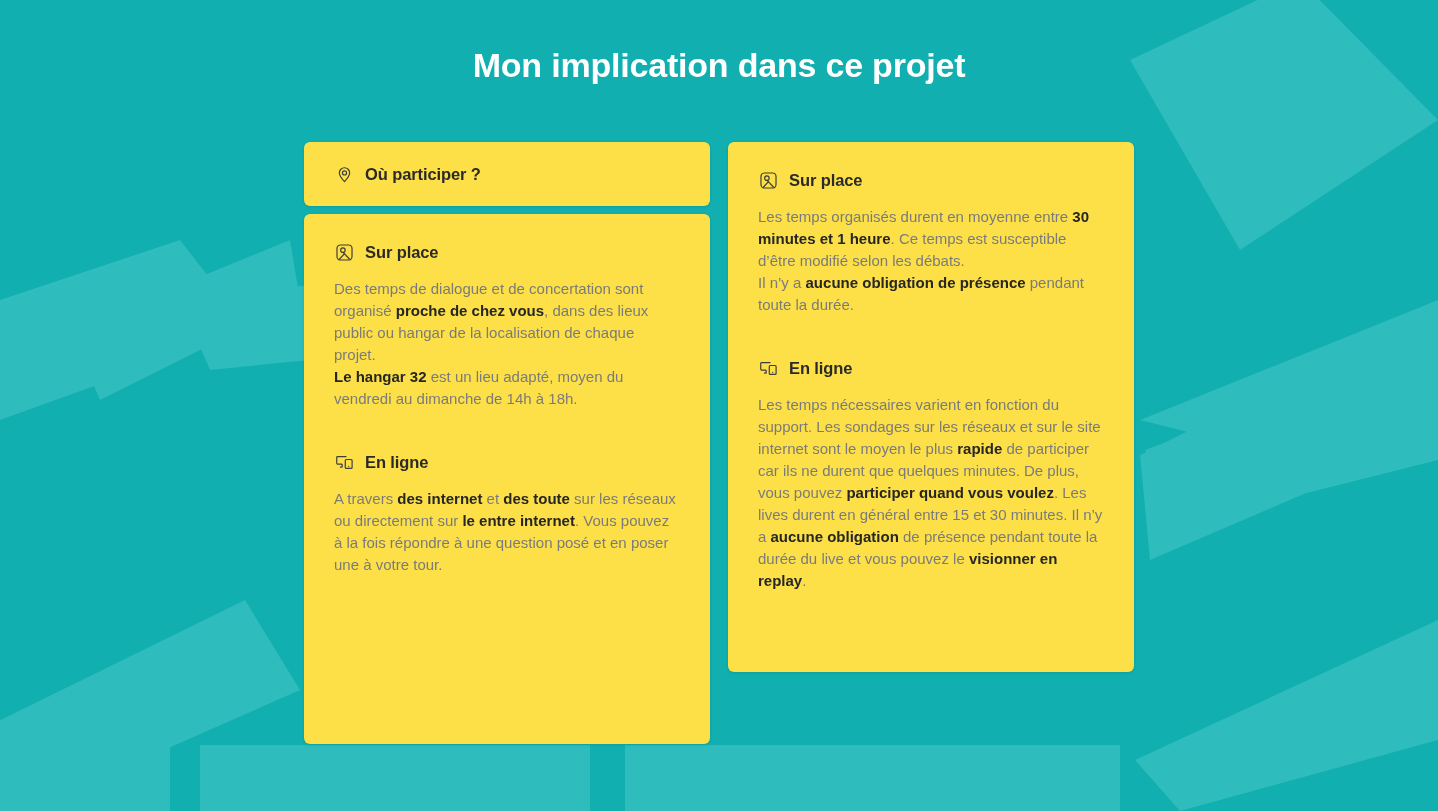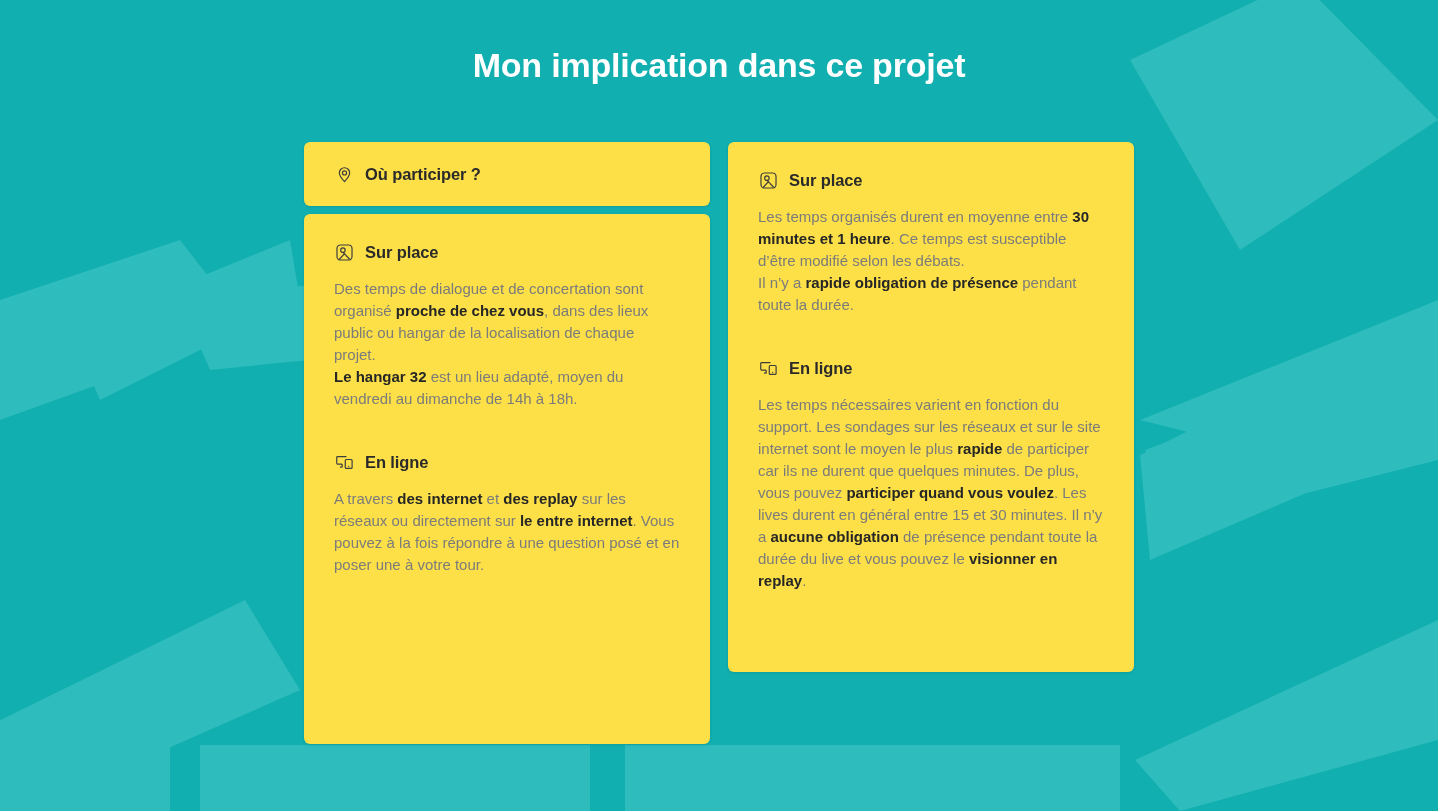--- a/index.html
+++ b/index.html
@@ -184,21 +184,21 @@
               <svg width="19" height="19" viewBox="0 0 24 24" fill="none" stroke="currentColor" stroke-width="1.5">
                 <path d="M14.5 4.5 H3.2 a1 1 0 0 0 -1 1 V13 a1 1 0 0 0 1 1 H9"></path>
                 <path d="M6.2 17.8 H9.5"></path>
                 <path d="M9 14 V17.8"></path>
                 <rect x="13" y="8.2" width="8.6" height="11.3" rx="1.2"></rect>
                 <circle cx="17.3" cy="17" r="0.75" fill="currentColor" stroke="none"></circle>
               </svg>
             </span>
             <span class="sec-title">En ligne</span>
           </div>
-          <div class="section-text"><span>A travers </span><b>des internet</b><span> et </span><b>des replay</b><span> sur les réseaux  ou directement sur </span><b>le entre internet</b><span>. Vous pouvez à la fois répondre à une question posé et en poser une à votre tour.</span></div>
+          <div class="section-text"><span>A travers </span><b>des internet</b><span> et </span><b>des toute</b><span> sur les réseaux  ou directement sur </span><b>le entre internet</b><span>. Vous pouvez à la fois répondre à une question posé et en poser une à votre tour.</span></div>
         </div>
 
       </div>
     </div>
   </div>
 
   <div class="column">
 
 
     <div class="card">
@@ -209,21 +209,21 @@
             <span class="icon">
               <svg width="19" height="19" viewBox="0 0 24 24" fill="none" stroke="currentColor" stroke-width="1.5">
                 <rect x="2.5" y="2.5" width="19" height="19" rx="4.5"></rect>
                 <circle cx="10" cy="9" r="2.8"></circle>
                 <path d="M10 11.6 L18.5 20.5"></path>
                 <path d="M5.5 20.5 L12.2 13.2"></path>
               </svg>
             </span>
             <span class="sec-title">Sur place</span>
           </div>
-          <div class="section-text"><span>Les temps organisés durent en moyenne entre </span><b>30 minutes et 1 heure</b><span>.  Ce temps est susceptible d’être modifié selon les débats.</span><br><span>Il n’y a </span><b>rapide obligation de présence</b><span> pendant toute la durée.</span></div>
+          <div class="section-text"><span>Les temps organisés durent en moyenne entre </span><b>30 minutes et 1 heure</b><span>.  Ce temps est susceptible d’être modifié selon les débats.</span><br><span>Il n’y a </span><b>aucune obligation de présence</b><span> pendant toute la durée.</span></div>
         </div>
 
         <div class="section">
           <div class="section-head">
             <span class="icon">
               <svg width="19" height="19" viewBox="0 0 24 24" fill="none" stroke="currentColor" stroke-width="1.5">
                 <path d="M14.5 4.5 H3.2 a1 1 0 0 0 -1 1 V13 a1 1 0 0 0 1 1 H9"></path>
                 <path d="M6.2 17.8 H9.5"></path>
                 <path d="M9 14 V17.8"></path>
                 <rect x="13" y="8.2" width="8.6" height="11.3" rx="1.2"></rect>

